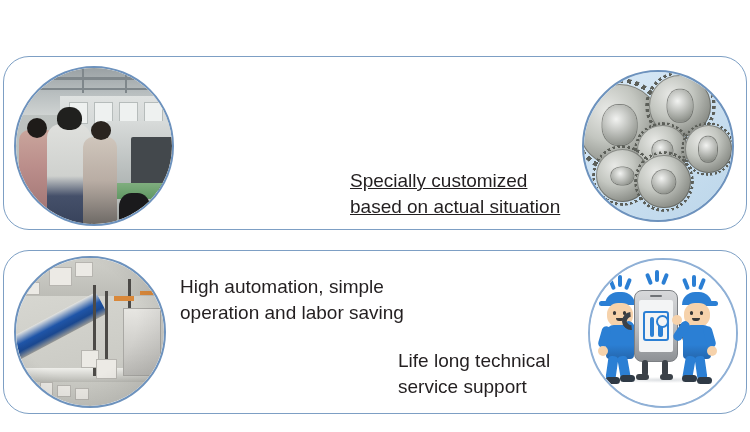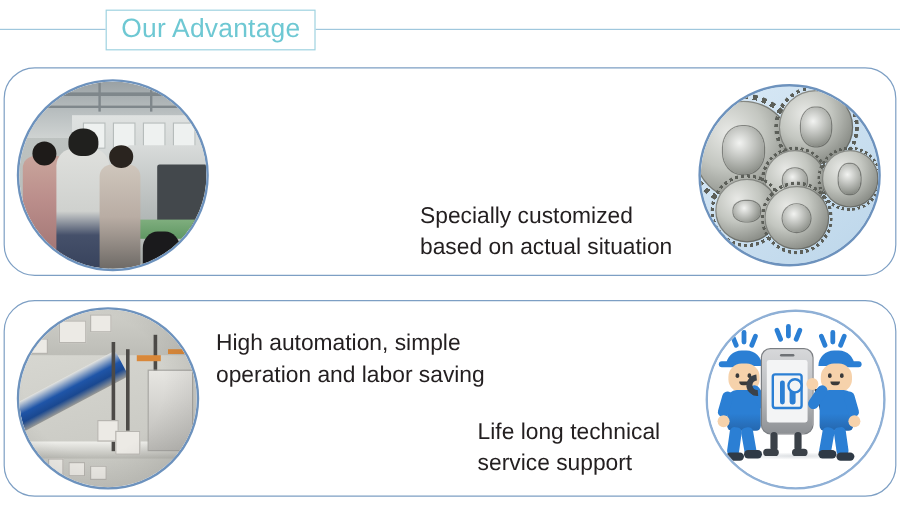--- a/index.html
+++ b/index.html
@@ -253,35 +253,29 @@
   
   .txt {
     position:absolute;
     color:#231f20;
     font-size:19px;
     line-height:26px;
     white-space:pre-line;
     font-weight:400;
   }
   .t1 { left:176px; top:88px; }
-  .t2 { left:350px; top:168px; }
+  .t2 { left:350px; top:168px;text-decoration:underline; }
   .t3 { left:180px; top:274px; }
   .t4 { left:398px; top:348px; }
 </style>
 </head>
 <body>
 
 <div class="page">
 
-  <div class="header">
-    <div class="header-rule"></div>
-    <div class="title-box">
-      <div class="title-text">Our Advantage</div>
-    </div>
-  </div>
 
   <div class="panel panel-1"></div>
 
   <div class="circle ph1">
     <div class="circle-inner">
       <div class="bg"></div>
       <div class="ceiling"></div>
       <div class="beam" style="left:0;top:6%;width:100%;"></div>
       <div class="beam" style="left:0;top:13%;width:100%;height:2px;"></div>
       <div class="beam" style="left:42%;top:0;width:2px;height:16%;"></div>

